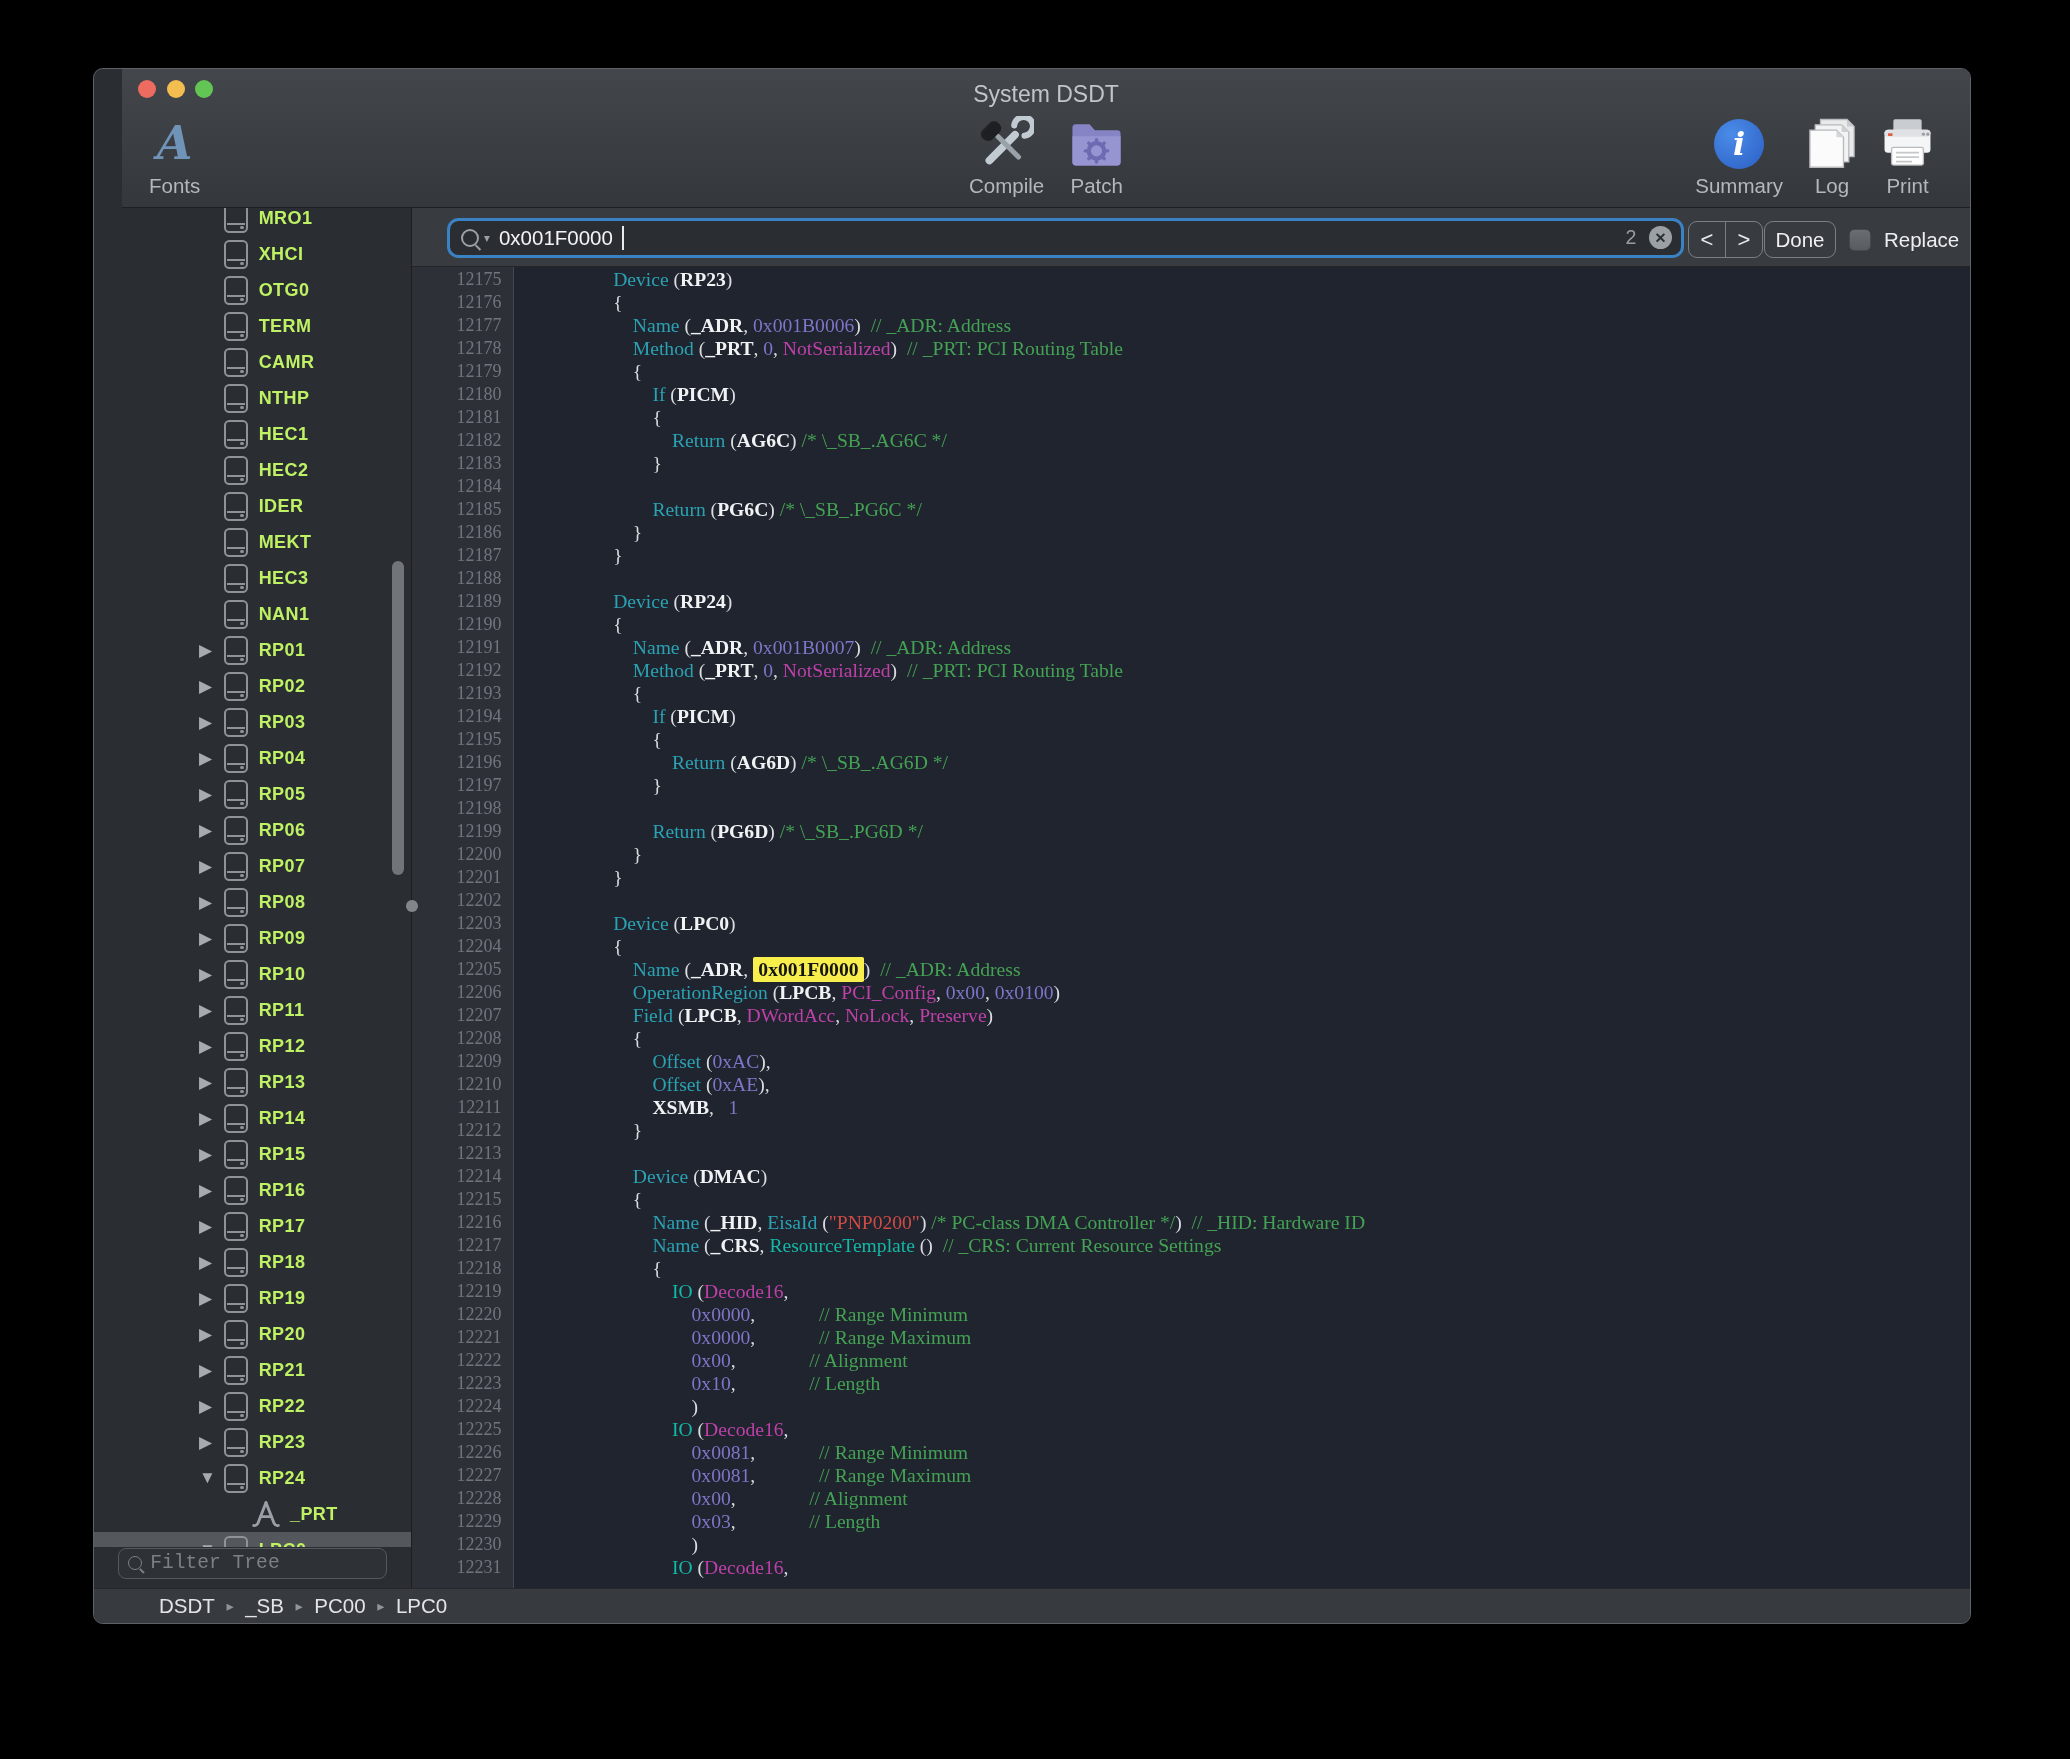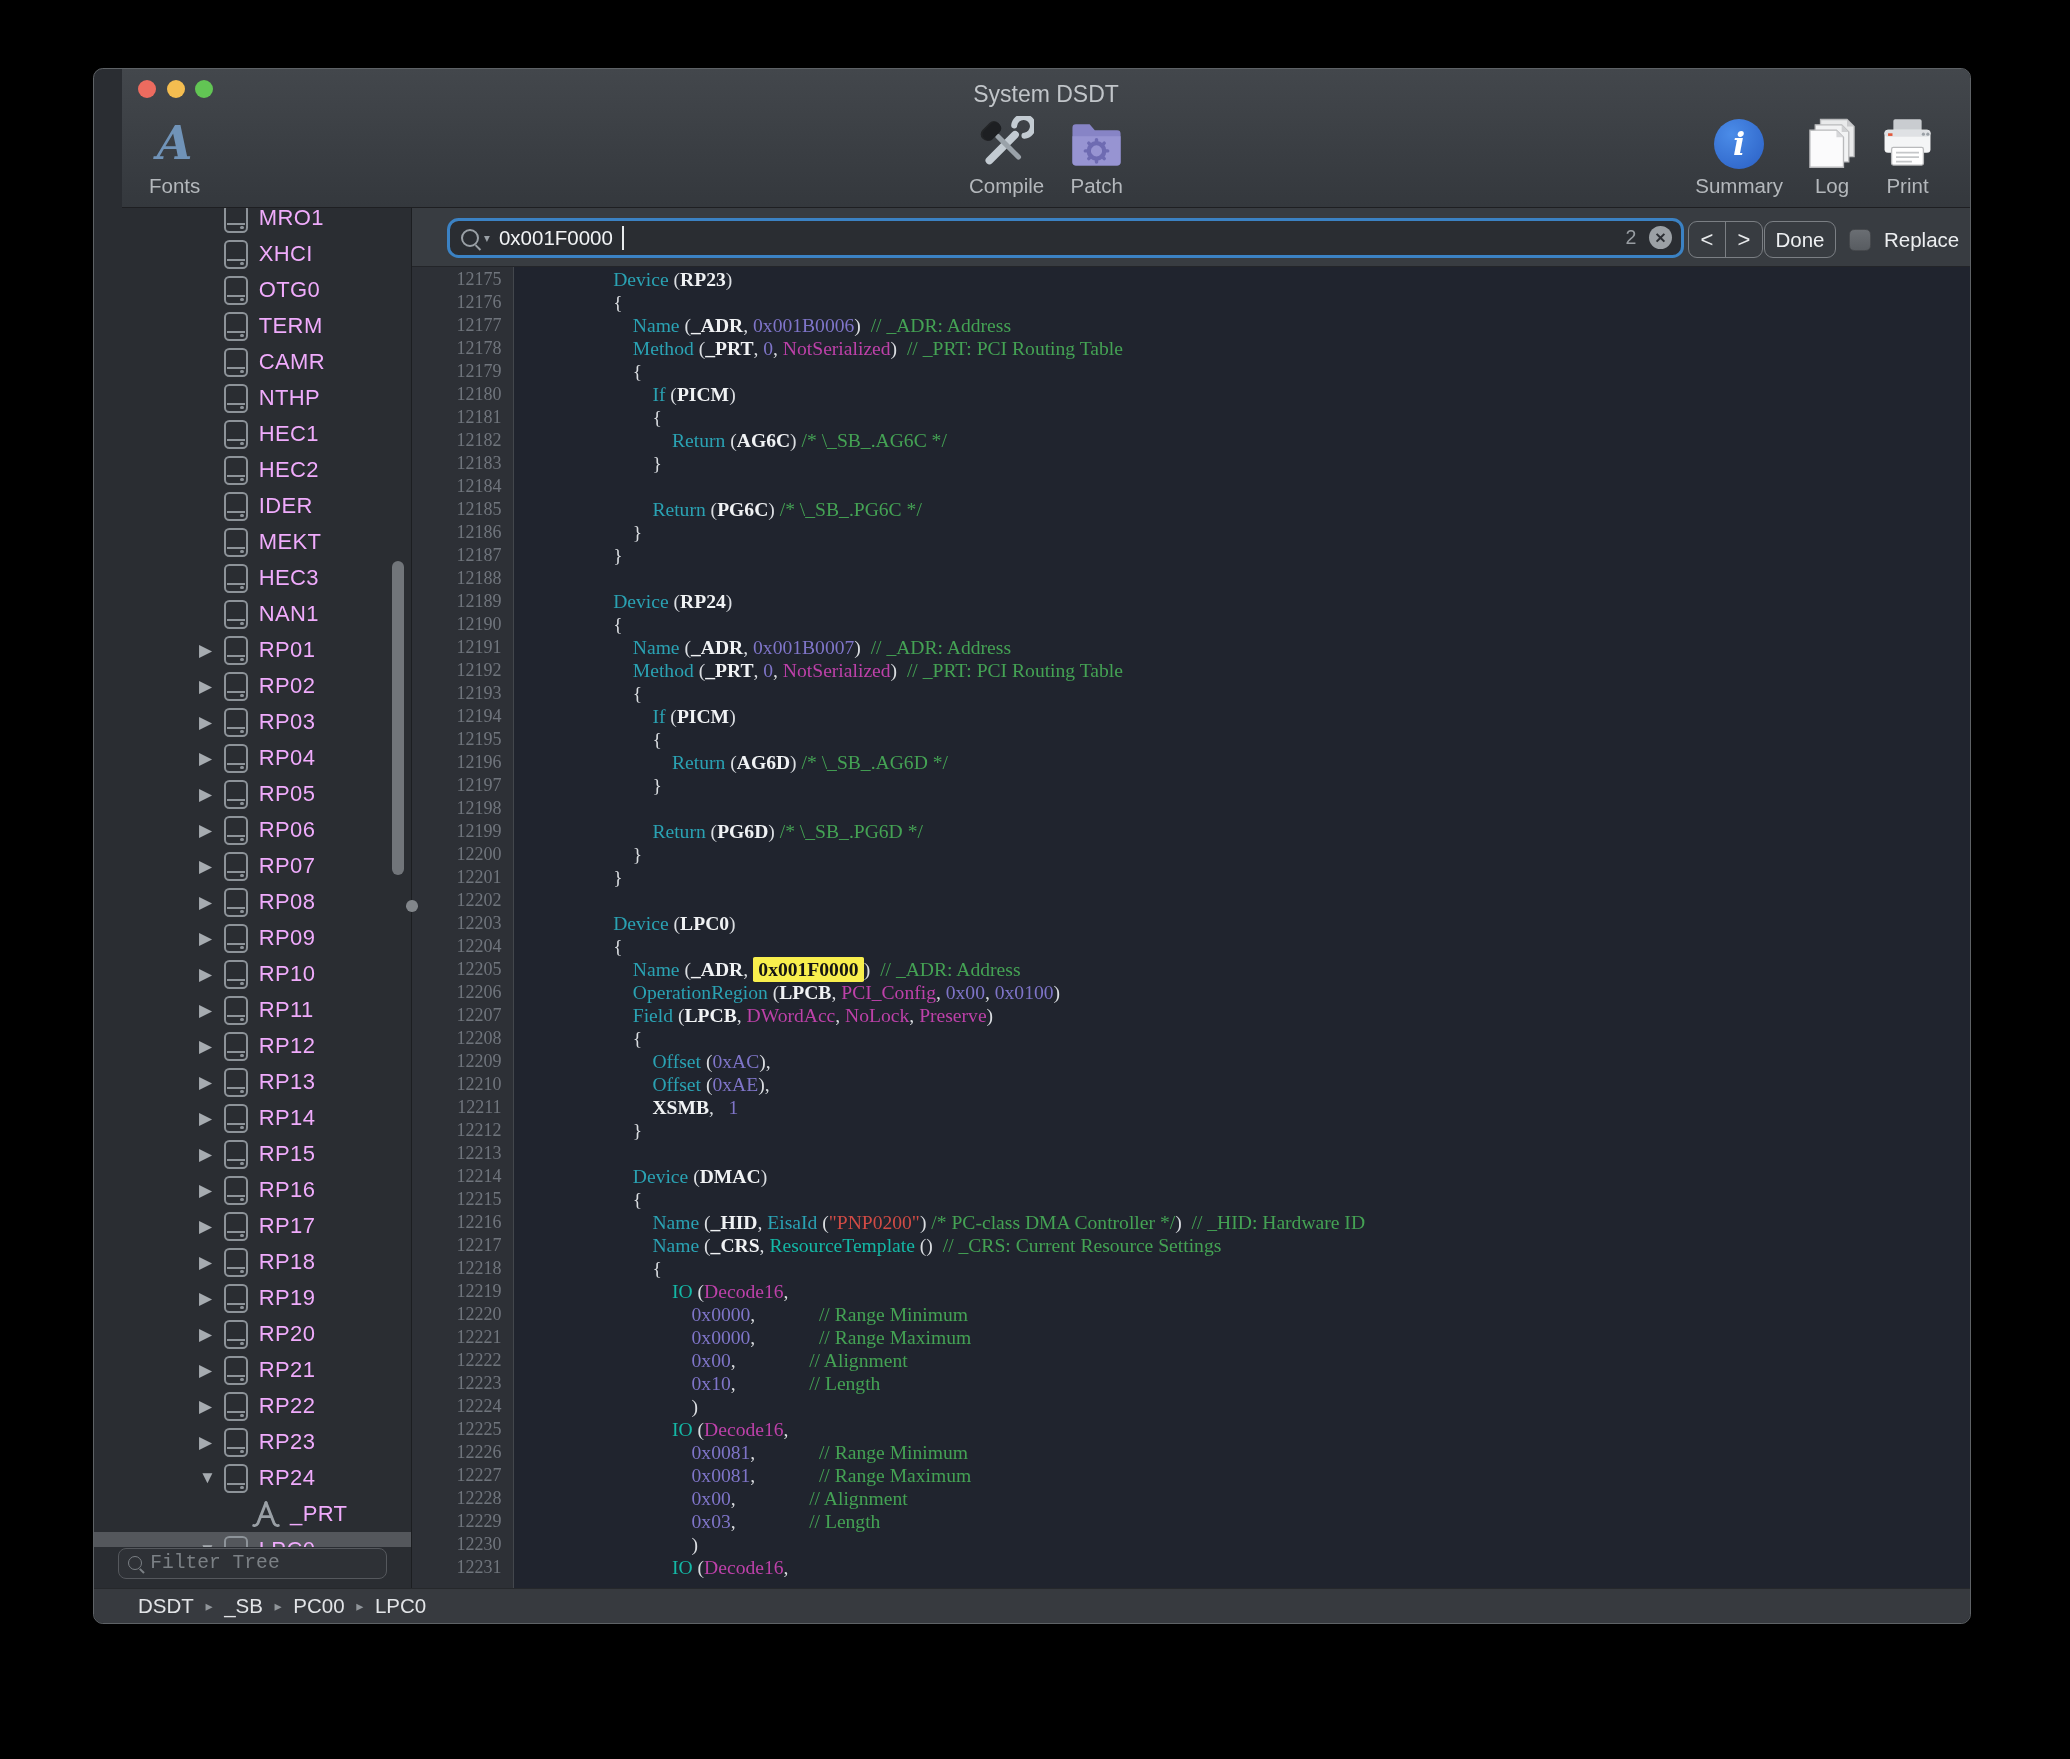--- a/index.html
+++ b/index.html
@@ -44,21 +44,21 @@
   .trow.child { padding-left:132px; }
   .trow.sel { background:#54575c; }
   .tri { width:25px; flex:0 0 25px; font-size:17px; color:#a6abb0; }
   .devicon { position:relative; width:24px; height:29px; border:2.2px solid #8d9399;
              border-radius:5.3px; margin-right:10.7px; flex:0 0 24px; }
   .devicon::after { content:""; position:absolute; left:0.9px; right:0.9px; height:2.2px;
                     background:#8d9399; bottom:5.3px; }
   .devicon::before { content:""; position:absolute; width:3.6px; height:3.6px; border-radius:50%;
                      background:#8d9399; bottom:1.3px; right:2.2px; }
   .methicon { width:30px; height:29px; margin-right:9px; flex:0 0 30px; }
-  .tlabel { font-size:22px; font-weight:400; color:#f0abfc; letter-spacing:0.4px; }
+  .tlabel { font-size:18px; font-weight:700; color:#bef264; letter-spacing:0.4px; }
   .sb-scroll { position:absolute; right:7.1px; top:353px; width:11.6px; height:314px;
                border-radius:6.2px; background:#71757a; }
   .filterwrap { height:41px; display:flex; align-items:center; padding:0 24px 9px;font-family:Liberation Mono, monospace; }
   .filterfield { height:31px; flex:1; border:1.3px solid #55585d; border-radius:8px;
                  background:#2e3136; display:flex; align-items:center; padding:0 9px; gap:8px; }
   .filterfield .ph { color:#7b8085; font-size:19.6px; }
   .minimag { position:relative; width:14.3px; height:14.3px; border:1.8px solid #7b8085;
              border-radius:50%; flex:0 0 14.3px; }
   .minimag::after { content:""; position:absolute; width:1.8px; height:6.2px; background:#7b8085;
                     left:11.6px; top:10.7px; transform:rotate(-45deg); }
@@ -109,21 +109,21 @@
   .tk-n { color:#7f75c9; }
   .tk-m { color:#bd41a9; }
   .tk-c { color:#44a254; }
   .tk-s { color:#d14b45; }
   .tk-o { color:#14b8a6; }
   .tk-h { background:#f8ef4d; color:#141414; font-weight:bold; padding:1.8px 5.3px; border-radius:1.8px; }
 
   
   .statusbar { position:absolute; left:0; right:0; bottom:0; height:35px; background:#373a3f;
                border-top:0.9px solid #26282b; display:flex; align-items:center;
-               padding-left:44px; gap:11.6px; border-radius:0 0 9.8px 9.8px; }
+               padding-left:65px; gap:11.6px; border-radius:0 0 9.8px 9.8px; }
   .crumb { font-size:20.5px; color:#e2e4e7; }
   .crumbsep { font-size:14.3px; color:#90959a; }
 </style>
 </head>
 <body>
 
 <div class="window">
 
   <div class="titlebar">
     <div class="lights">

